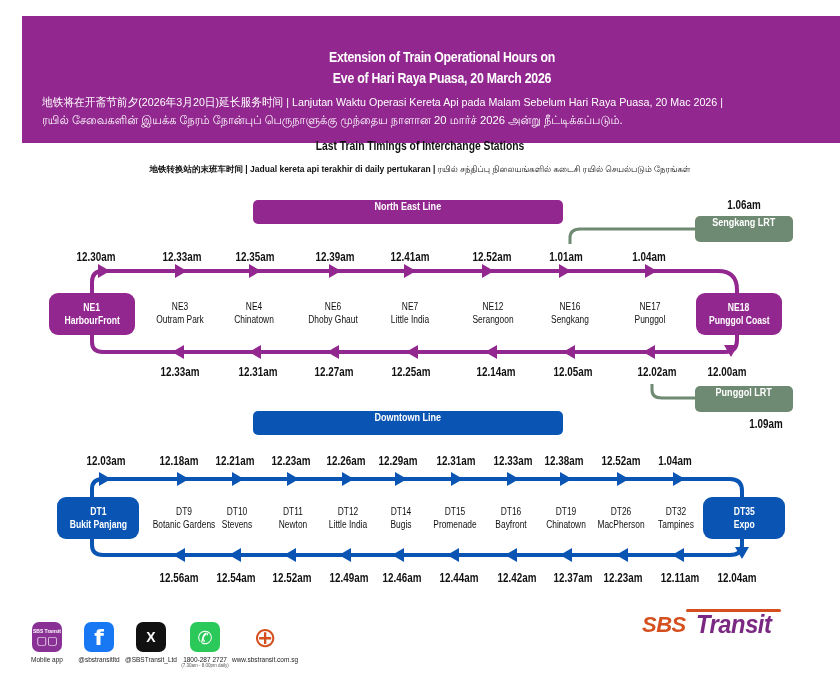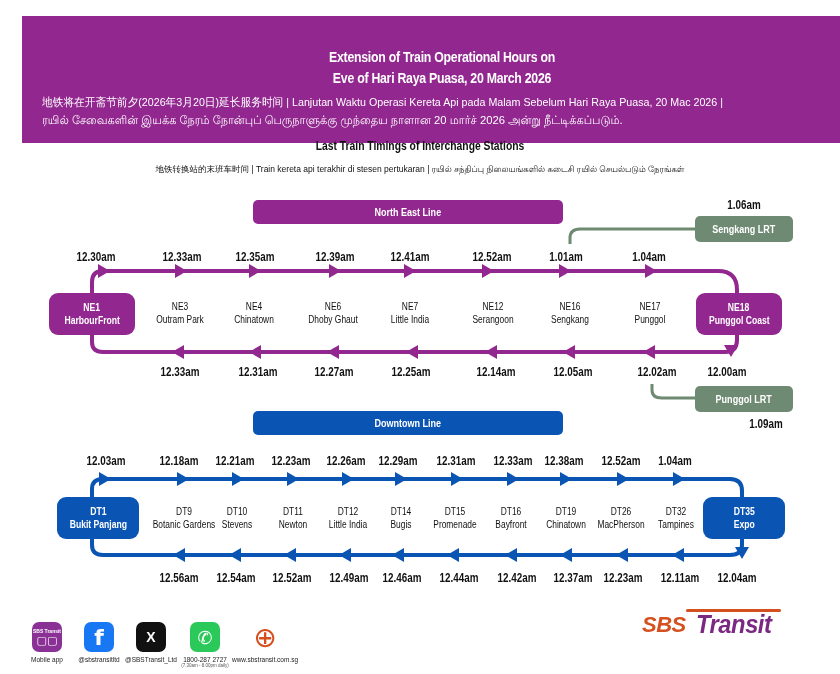--- a/index.html
+++ b/index.html
@@ -9,25 +9,25 @@
   .header { position: absolute; left: 0; top: 16px; width: 840px; height: 127px; background: #92278f; color: #fff; margin-left: 22px; }
   .header .title { position: absolute; left: 0; width: 840px; text-align: center; font-weight: bold; font-size: 14px; letter-spacing: -0.3px; transform: scaleX(0.88); }
   .header .t1 { top: 33px; }
   .header .t2 { top: 54px; }
   .header .sub { position: absolute; left: 20px; font-size: 11.5px; white-space: nowrap; transform-origin: left center; }
   .header .s1 { top: 79px; transform: scaleX(0.93); }
   .header .s2 { top: 98px; transform: scaleX(0.98); }
 
   .section-title { position: absolute; left: 0; width: 840px; top: 139px; text-align: center; font-size: 12px; font-weight: bold; transform: scaleX(0.86); }
   .section-sub { position: absolute; left: 0; width: 840px; top: 164px; text-align: center; font-size: 8.5px; white-space: nowrap; }
-  .section-sub b { font-weight: normal; }
+  .section-sub b { font-weight: bold; }
 
   svg.lines { position: absolute; left: 0; top: 0; }
 
-  .pill { position: absolute; color: #fff; font-size: 10.5px; font-weight: bold; display: flex; align-items: center; justify-content: center; border-radius: 5px; }
+  .pill { position: absolute; color: #fff; font-size: 10.5px; font-weight: bold; display: flex; justify-content: center; border-radius: 5px; }
   .pill span { transform: scaleX(0.86); display: inline-block; }
 
   .term { position: absolute; color: #fff; border-radius: 9px; display: flex; flex-direction: column; align-items: center; justify-content: center; font-size: 10px; font-weight: bold; line-height: 13px; }
   .term span { transform: scaleX(0.86); display: block; white-space: nowrap; }
 
   .time { position: absolute; font-size: 12px; font-weight: bold; white-space: nowrap; transform: translateX(-50%) scaleX(0.82); }
   .stn { position: absolute; font-size: 10px; text-align: center; line-height: 13px; white-space: nowrap; transform: translateX(-50%) scaleX(0.84); }
   .stn .code { display: block; }
   .stn .name { display: block; }
 
@@ -48,21 +48,21 @@
   <div class="title t1">Extension of Train Operational Hours on</div>
   <div class="title t2">Eve of Hari Raya Puasa, 20 March 2026</div>
   <div class="sub s1">地铁将在开斋节前夕(2026年3月20日)延长服务时间 | Lanjutan Waktu Operasi Kereta Api pada Malam Sebelum Hari Raya Puasa, 20 Mac 2026 |</div>
   <div class="sub s2">ரயில் சேவைகளின் இயக்க நேரம் நோன்புப் பெருநாளுக்கு முந்தைய நாளான 20 மார்ச் 2026 அன்று நீட்டிக்கப்படும்.</div>
 </div>
 
 <div class="section-title">Last Train Timings of Interchange Stations</div>
 <div class="section-sub">
   <b>地铁转换站的末班车时间</b>
   <b>|</b>
-  <b>Train kereta api terakhir di stesen pertukaran</b>
+  <b>Jadual kereta api terakhir di daily pertukaran</b>
   <b>|</b>
   <span>ரயில் சந்திப்பு நிலையங்களில் கடைசி ரயில் செயல்படும் நேரங்கள்</span>
 </div>
 
 <svg class="lines" width="840" height="674">
 
   <g fill="none" stroke="#92278f" stroke-width="4">
     <path d="M92 296 L92 282 Q92 271 103 271 L718 271 Q737 271 737 290 L737 296"></path>
     <path d="M92 333 L92 342 Q92 352 103 352 L725 352 Q737 352 737 340 L737 333"></path>
   </g>

